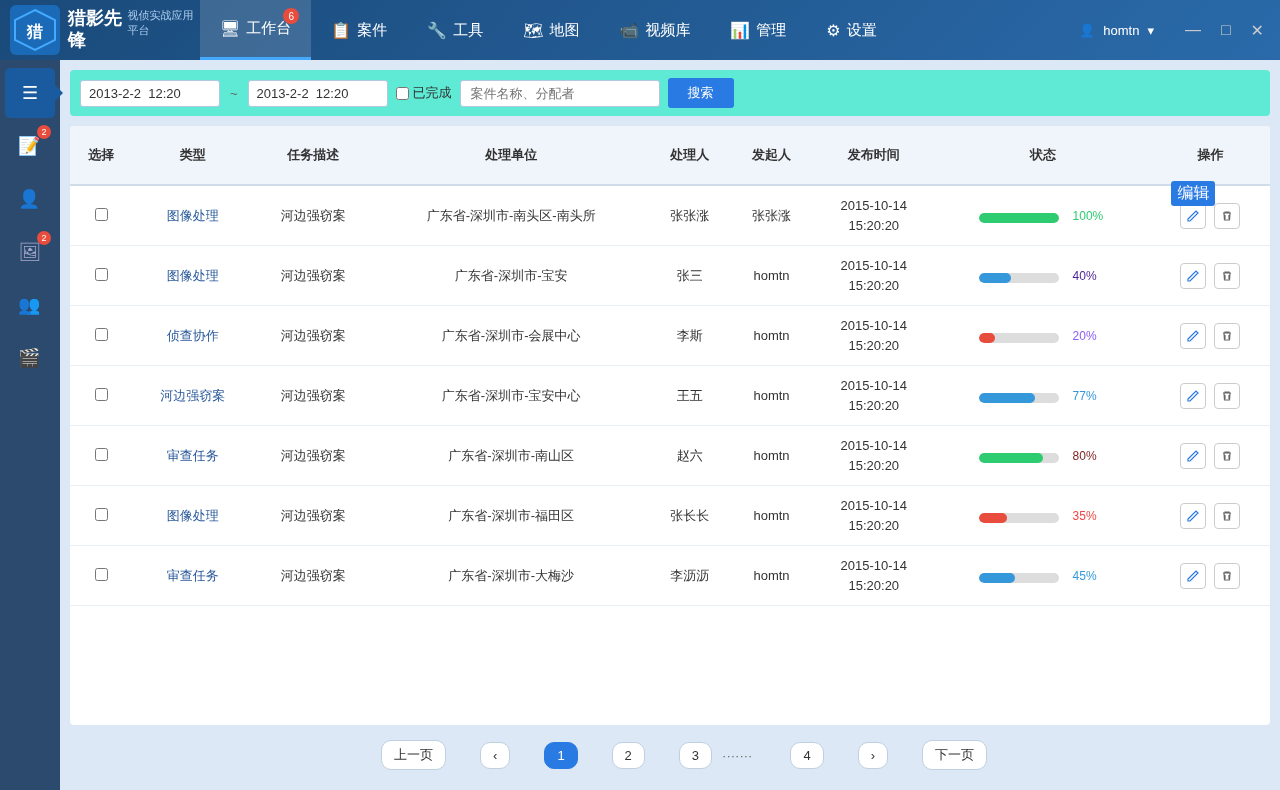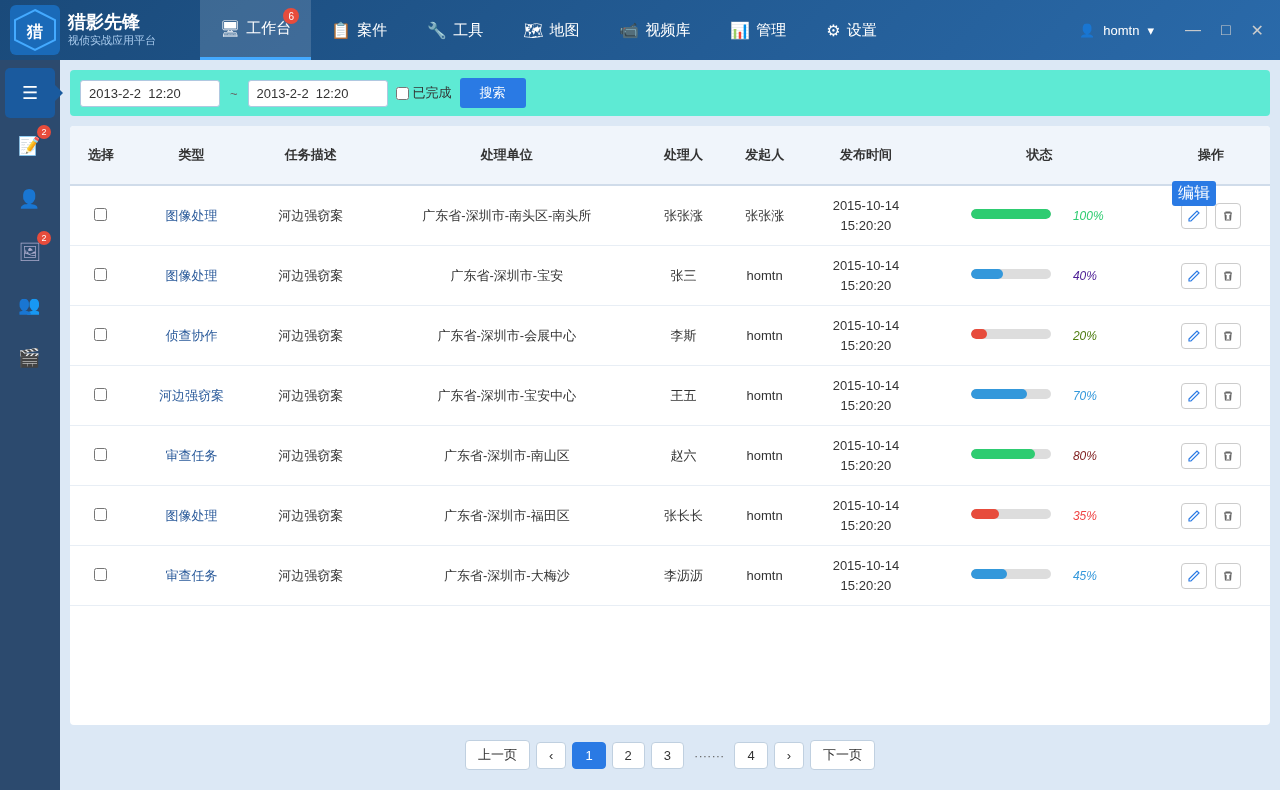--- a/index.html
+++ b/index.html
@@ -17,21 +17,21 @@
       display: flex;
       align-items: center;
       width: 190px;
     }
     .logo-icon {
       width: 50px;
       height: 50px;
       margin-right: 8px;
       flex-shrink: 0;
     }
-    .logo-text { display: flex; flex-direction: column; }
+    .logo-text { display: flex; }
     .logo-title { color: #fff; font-size: 18px; font-weight: bold; line-height: 1.2; }
     .logo-subtitle { color: #aaccee; font-size: 11px; }
 
     
     .nav-bar {
       display: flex;
       align-items: center;
       flex: 1;
     }
     .nav-item {
@@ -224,24 +224,23 @@
       text-align: center;
       color: #333;
       font-size: 13px;
     }
     .td-type { color: #2a5a9a; }
     .td-datetime { color: #333; line-height: 1.5; }
 
     
     .progress-wrap {
       display: flex;
-      align-items: flex-start;
+      align-items: flex-end;
       justify-content: center;
-      gap: 22px;
-      font-style: italic;
+      gap: 14px;
     }
     .progress-bar {
       width: 80px;
       height: 10px;
       background: #ddd;
       border-radius: 5px;
       overflow: hidden;
       display: inline-block;
     }
     .progress-fill {
@@ -295,25 +294,26 @@
       display: flex;
       align-items: center;
       justify-content: center;
       gap: 6px;
       margin-top: 15px;
       padding-bottom: 10px;
     }
     .page-btn {
       border: 1px solid #c0d0e0;
       background: #fff;
-      border-radius: 4px;
+      border-radius: 10px;
       padding: 5px 12px;
       cursor: pointer;
       color: #333;
       font-size: 13px;
+      margin-left: 28px;
     }
     .page-btn.active { background: #2a7ae4; color: #fff; border-color: #2a7ae4; }
     .page-dots { color: #666; padding: 0 4px; }
   </style>
 </head>
 <body>
 
 <div class="title-bar">
   <div class="logo-area">
     <svg class="logo-icon" viewBox="0 0 50 50">
@@ -409,20 +409,21 @@
   <div class="content-area">
 
     <div class="search-bar">
       <input class="date-input" type="text" value="2013-2-2  12:20" style="">
       <span class="tilde">~</span>
       <input class="date-input" type="text" value="2013-2-2  12:20" style="">
       <label class="checkbox-label">
         <input type="checkbox" style="">
         <span>已完成</span>
       </label>
+      <input class="search-input" type="text" placeholder="案件名称、分配者" style="">
       <button class="search-btn">搜索</button>
     </div>
 
     <div class="table-container">
       <table>
         <thead>
           <tr>
             <th>选择</th>
             <th>类型</th>
             <th>任务描述</th>
@@ -515,21 +516,21 @@
       <td>河边强窃案</td>
       <td>广东省-深圳市-会展中心</td>
       <td>李斯</td>
       <td>homtn</td>
       <td class="td-datetime">2015-10-14<br>15:20:20</td>
       <td>
         <div class="progress-wrap">
           <div class="progress-bar">
             <div class="progress-fill" style="width:20%;background:#e74c3c;"></div>
           </div>
-          <span class="progress-text" style="color:#4d7c0f">20%</span>
+          <span class="progress-text" style="color:#8b5cf6">20%</span>
         </div>
       </td>
       <td>
         <div class="action-cell">
           <div class="first-action">
             
             <button class="action-btn" title="编辑">
               <svg width="14" height="14" viewBox="0 0 14 14" fill="none">
                         <path d="M2 10L10 2l2 2-8 8H2v-2z" stroke="#2a7ae4" stroke-width="1.2" fill="none"></path>
                       </svg>
@@ -551,21 +552,21 @@
       <td>河边强窃案</td>
       <td>广东省-深圳市-宝安中心</td>
       <td>王五</td>
       <td>homtn</td>
       <td class="td-datetime">2015-10-14<br>15:20:20</td>
       <td>
         <div class="progress-wrap">
           <div class="progress-bar">
             <div class="progress-fill" style="width:70%;background:#3498db;"></div>
           </div>
-          <span class="progress-text" style="color:#3498db">70%</span>
+          <span class="progress-text" style="color:#3498db">77%</span>
         </div>
       </td>
       <td>
         <div class="action-cell">
           <div class="first-action">
             
             <button class="action-btn" title="编辑">
               <svg width="14" height="14" viewBox="0 0 14 14" fill="none">
                         <path d="M2 10L10 2l2 2-8 8H2v-2z" stroke="#2a7ae4" stroke-width="1.2" fill="none"></path>
                       </svg>

